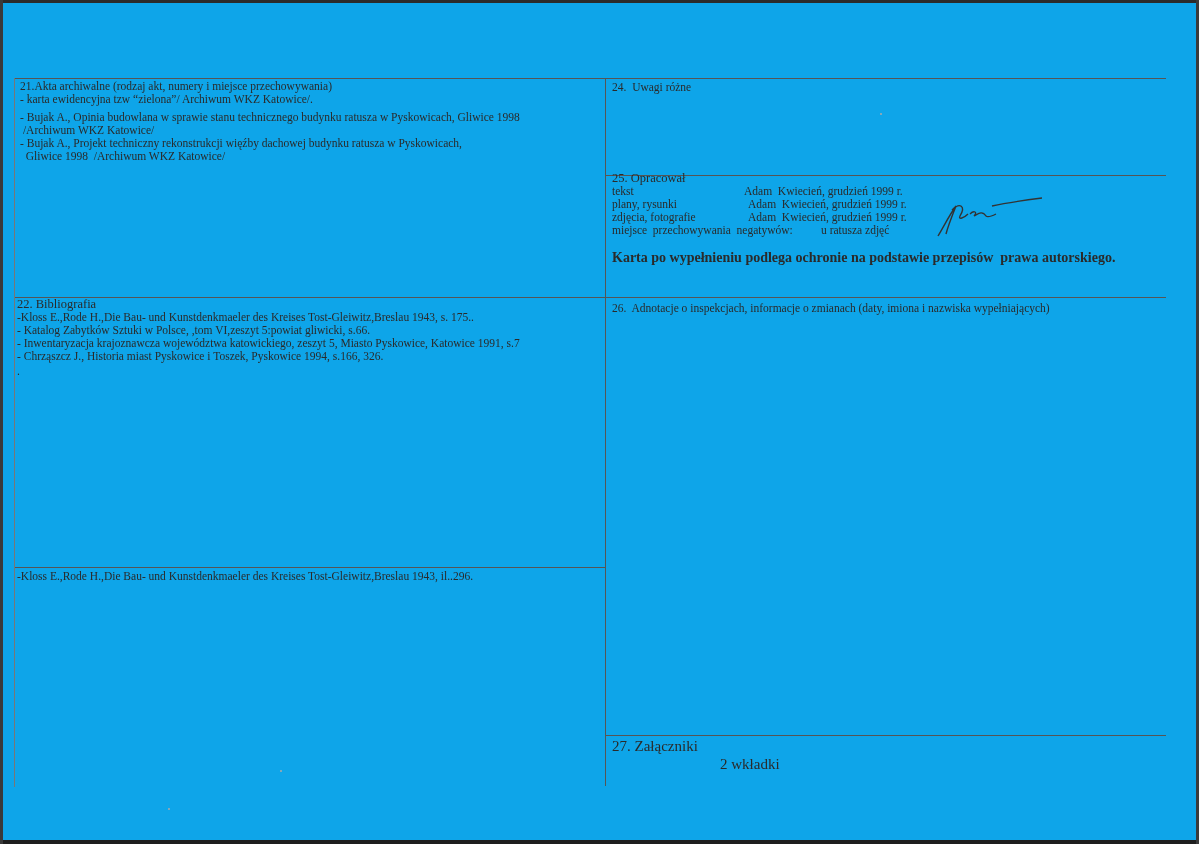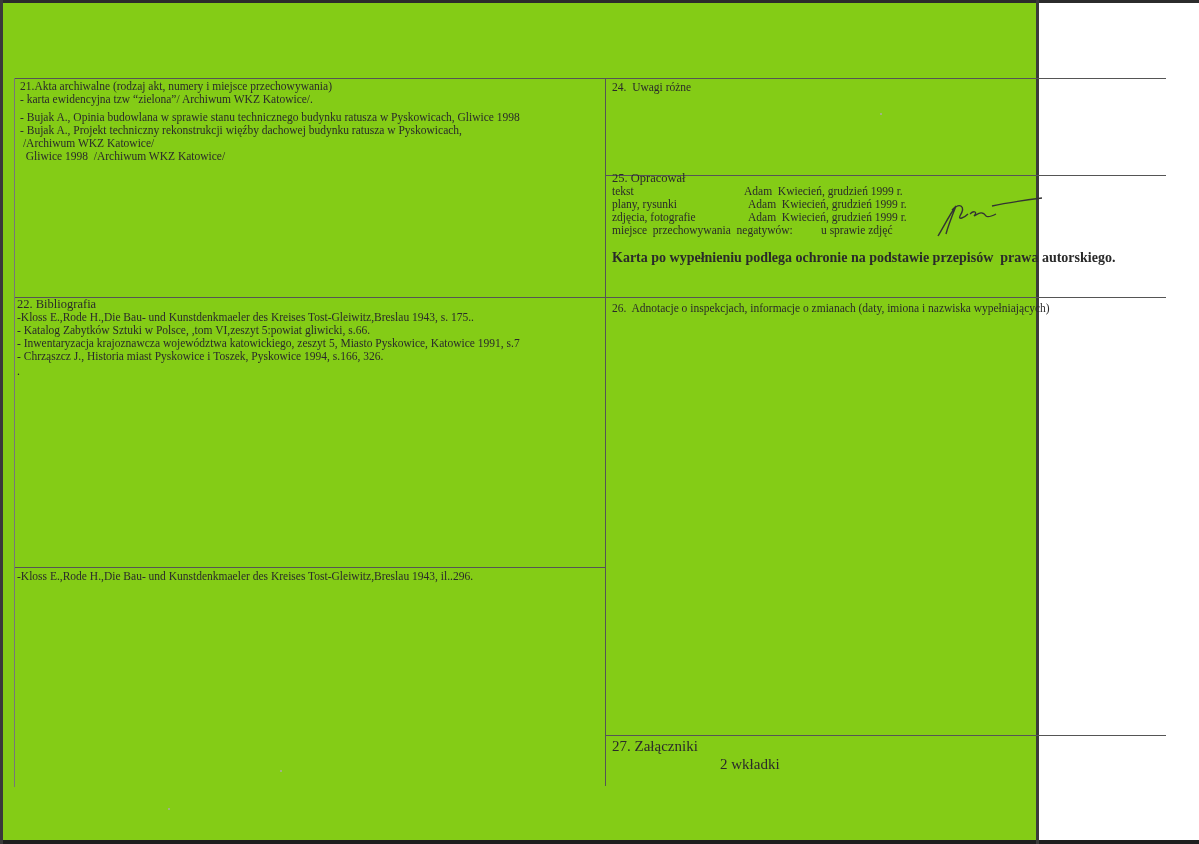--- a/index.html
+++ b/index.html
@@ -3,22 +3,22 @@
 <meta charset="utf-8">
 <style>
   html, body { margin: 0; padding: 0; }
   body {
     width: 1199px; height: 844px; position: relative; overflow: hidden;
     background: #ffffff;
     font-family: "Liberation Serif", "DejaVu Serif", serif;
     color: #2a2a2a;
   }
   .page {
-    position: absolute; left: 0; top: 0; width: 1039px; height: 844px;
-    background: #84cc16;
+    position: absolute; left: 0; top: 0; width: 1199px; height: 844px;
+    background: #0ea5e9;
   }
   .edge-top { position: absolute; left: 0; top: 0; width: 1199px; height: 3px; background: #2b2b2b; }
   .edge-bottom { position: absolute; left: 0; bottom: 0; width: 1199px; height: 4px; background: #1e1e1e; }
   .edge-left { position: absolute; left: 0; top: 0; width: 3px; height: 844px; background: #3a3a3a; }
   .edge-right { position: absolute; right: 0; top: 0; width: 3px; height: 844px; background: #3a3a3a; }
 
   .hline { position: absolute; height: 1px; background: #555; }
   .vline { position: absolute; width: 1px; background: #555; }
 
   .cell-text { position: absolute; font-size: 11.5px; line-height: 13px; white-space: nowrap; }
@@ -59,22 +59,22 @@
   <div class="hline" style="left:14px; top:567px; width:591px;"></div>
   <div class="hline" style="left:605px; top:735px; width:561px;"></div>
   <div class="vline" style="left:605px; top:78px; height:708px;"></div>
   <div class="vline" style="left:14px; top:78px; height:709px; background:#777;"></div>
 
   <div class="cell-text s21">
     <span class="line">21.Akta archiwalne (rodzaj akt, numery i miejsce przechowywania)</span>
     <span class="line">- karta ewidencyjna tzw “zielona”/ Archiwum WKZ Katowice/.</span>
     <span class="gap"></span>
     <span class="line">- Bujak A., Opinia budowlana w sprawie stanu technicznego budynku ratusza w Pyskowicach, Gliwice 1998</span>
+    <span class="line" style="white-space:pre;"> /Archiwum WKZ Katowice/</span>
     <span class="line">- Bujak A., Projekt techniczny rekonstrukcji więźby dachowej budynku ratusza w Pyskowicach,</span>
-    <span class="line" style="white-space:pre;"> /Archiwum WKZ Katowice/</span>
     <span class="line" style="white-space:pre;">  Gliwice 1998  /Archiwum WKZ Katowice/</span>
   </div>
 
   <div class="cell-text s22">
     <span class="line heading-oldstyle">22. Bibliografia</span>
     <span class="line">-Kloss E.,Rode H.,Die Bau- und Kunstdenkmaeler des Kreises Tost-Gleiwitz,Breslau 1943, s. 175..</span>
     <span class="line">- Katalog Zabytków Sztuki w Polsce, ,tom VI,zeszyt 5:powiat gliwicki, s.66.</span>
     <span class="line">- Inwentaryzacja krajoznawcza województwa katowickiego, zeszyt 5, Miasto Pyskowice, Katowice 1991, s.7</span>
     <span class="line">- Chrząszcz J., Historia miast Pyskowice i Toszek, Pyskowice 1994, s.166, 326.</span>
     <span class="line" style="margin-top:2px;">.</span>
@@ -97,21 +97,21 @@
     <span class="row25">
       <span class="k">plany, rysunki</span>
       <span class="v" style="left:136px; white-space:pre;">Adam  Kwiecień, grudzień 1999 r.</span>
     </span>
     <span class="row25">
       <span class="k">zdjęcia, fotografie</span>
       <span class="v" style="left:136px; white-space:pre;">Adam  Kwiecień, grudzień 1999 r.</span>
     </span>
     <span class="row25">
       <span class="k" style="white-space:pre;">miejsce  przechowywania  negatywów:</span>
-      <span class="v" style="left:209px;">u sprawie zdjęć</span>
+      <span class="v" style="left:209px;">u ratusza zdjęć</span>
     </span>
     <span class="line bold-note" style="margin-top:14px; white-space:pre;">Karta po wypełnieniu podlega ochronie na podstawie przepisów  prawa autorskiego.</span>
   </div>
 
   <svg class="signature" viewBox="0 0 115 44">
     <path d="M8 40 C 14 30, 20 18, 26 10 C 22 20, 18 30, 16 38" fill="none" stroke="#333" stroke-width="1.4"></path>
     <path d="M22 14 C 30 6, 36 10, 30 20 C 28 24, 34 22, 38 18" fill="none" stroke="#333" stroke-width="1.4"></path>
     <path d="M40 18 C 44 14, 48 16, 44 20 C 48 18, 52 14, 56 20 C 58 22, 62 20, 66 18" fill="none" stroke="#333" stroke-width="1.3"></path>
     <path d="M62 10 C 80 6, 96 4, 112 2" fill="none" stroke="#333" stroke-width="1.3"></path>
   </svg>

